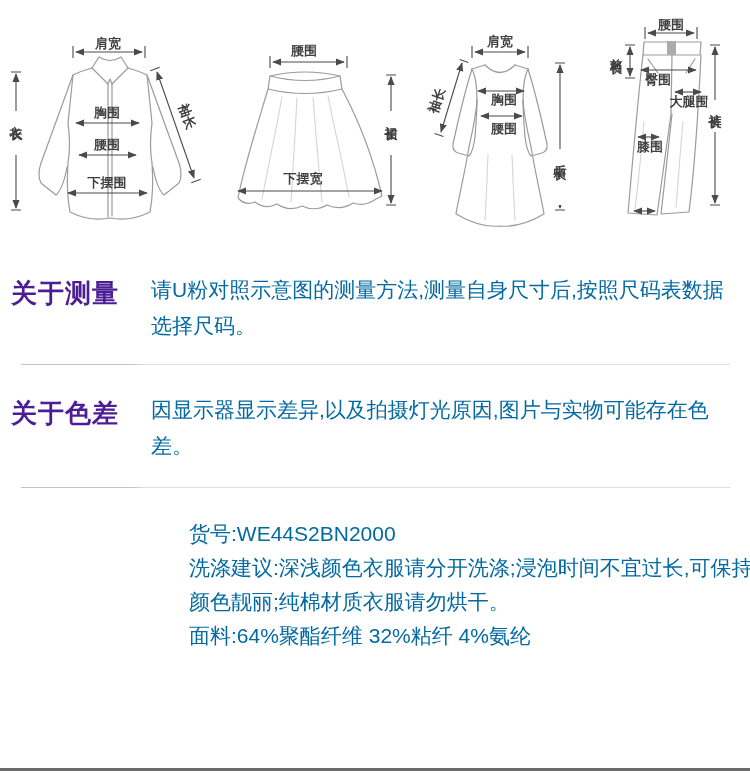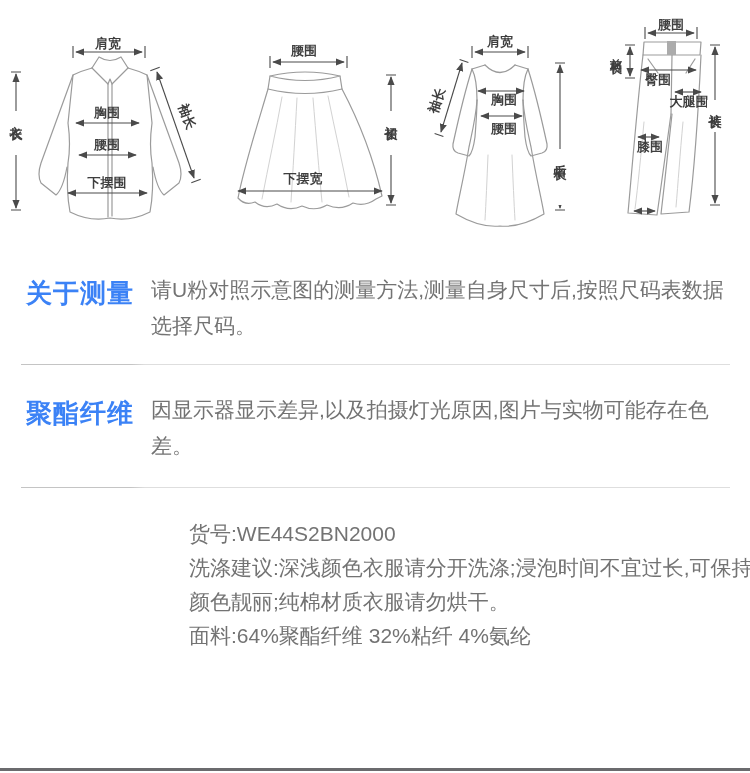--- a/index.html
+++ b/index.html
@@ -9,22 +9,22 @@
   }
   .diagrams-row { position:absolute; left:0; top:0; width:750px; height:245px; }
   svg.diag { position:absolute; overflow:visible; }
   .outline path { fill:none; stroke:#9b9b9b; stroke-width:1.2; stroke-linejoin:round; stroke-linecap:round; }
   .fold { fill:none; stroke:#d2d2d2 !important; stroke-width:1 !important; }
   .dim line, .dim path { fill:none; stroke:#4a4a4a; stroke-width:1.1; }
   .dlabel { font-size:13px; font-weight:bold; fill:#3e3e3e; }
   .small { font-size:12px; }
   .vlabel { writing-mode:vertical-rl; text-orientation:upright; letter-spacing:2px; }
   .wbg { fill:#ffffff; stroke:none; }
-  .sec-title { position:absolute; left:26px; margin:0; font-size:26px; font-weight:bold; color:#3b82f6; letter-spacing:1px; }
-  .sec-body { position:absolute; left:151px; width:578px; margin:0; font-size:21px; line-height:36px; color:#737373; }
+  .sec-title { position:absolute; left:11px; margin:0; font-size:26px; font-weight:bold; color:#4c1d95; letter-spacing:1px; }
+  .sec-body { position:absolute; left:151px; width:578px; margin:0; font-size:21px; line-height:36px; color:#0369a1; }
   .sec-body.product { line-height:34px; width:580px; }
   .sec-body.product p { margin:0; }
   .divider { position:absolute; left:21px; width:709px; height:1px;
     background:linear-gradient(to right,#c4c4c4 0,#c4c4c4 110px,#dedede 124px,#dedede 100%); }
   .bottom-bar { position:absolute; left:0; top:768px; width:750px; height:3px; background:#6b6b6e; }
 </style>
 </head>
 <body>
 
 <div class="page">
@@ -157,21 +157,21 @@
       <text class="dlabel" text-anchor="middle" x="62" y="149">膝围</text>
       <rect class="wbg" x="119" y="98" width="16" height="32"></rect>
       <text class="dlabel vlabel" x="127" y="101">裤长</text>
     </svg>
   </div>
 
   <h2 class="sec-title" style="top:276px;">关于测量</h2>
   <p class="sec-body" style="top:272px;">请U粉对照示意图的测量方法,测量自身尺寸后,按照尺码表数据选择尺码。</p>
   <div class="divider" style="top:364px;"></div>
 
-  <h2 class="sec-title" style="top:396px;">聚酯纤维</h2>
+  <h2 class="sec-title" style="top:396px;">关于色差</h2>
   <p class="sec-body" style="top:392px;">因显示器显示差异,以及拍摄灯光原因,图片与实物可能存在色差。</p>
   <div class="divider" style="top:487px;"></div>
 
   <div class="sec-body product" style="top:517px;margin-left:38px;">
     <p>货号:WE44S2BN2000</p>
     <p>洗涤建议:深浅颜色衣服请分开洗涤;浸泡时间不宜过长,可保持颜色靓丽;纯棉材质衣服请勿烘干。</p>
     <p>面料:64%聚酯纤维 32%粘纤 4%氨纶</p>
   </div>
 
   <div class="bottom-bar"></div>

